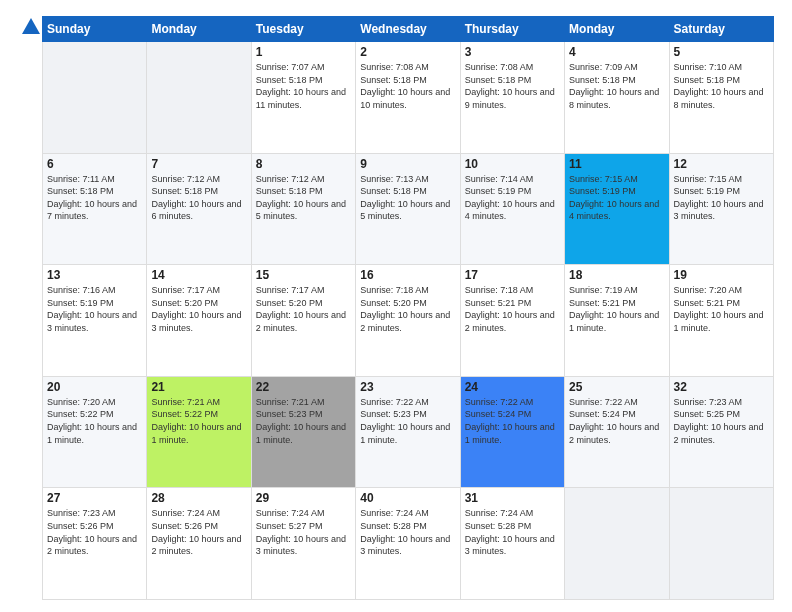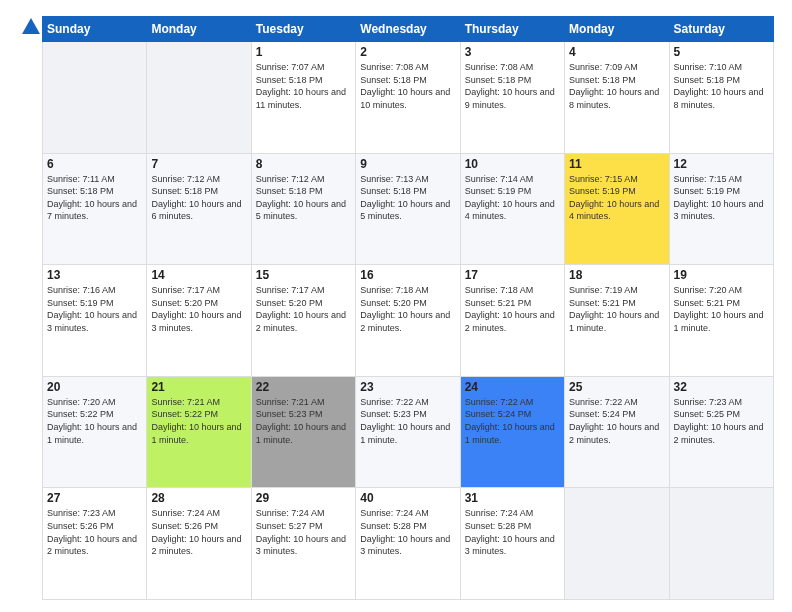--- a/index.html
+++ b/index.html
@@ -169,21 +169,21 @@
           <span class="day-info">Sunrise: 7:12 AM<br>Sunset: 5:18 PM<br>Daylight: 10 hours and 5 minutes.</span>
         </td>
           <td style="background: rgb(245, 247, 250);">
           <span class="day-num">9</span>
           <span class="day-info">Sunrise: 7:13 AM<br>Sunset: 5:18 PM<br>Daylight: 10 hours and 5 minutes.</span>
         </td>
           <td style="background: rgb(245, 247, 250);">
           <span class="day-num">10</span>
           <span class="day-info">Sunrise: 7:14 AM<br>Sunset: 5:19 PM<br>Daylight: 10 hours and 4 minutes.</span>
         </td>
-          <td style="background: #fde047;">
+          <td style="background: #0ea5e9;">
           <span class="day-num">11</span>
           <span class="day-info">Sunrise: 7:15 AM<br>Sunset: 5:19 PM<br>Daylight: 10 hours and 4 minutes.</span>
         </td>
           <td style="background: rgb(245, 247, 250);">
           <span class="day-num">12</span>
           <span class="day-info">Sunrise: 7:15 AM<br>Sunset: 5:19 PM<br>Daylight: 10 hours and 3 minutes.</span>
         </td>
         </tr>
         <tr>
           <td>

